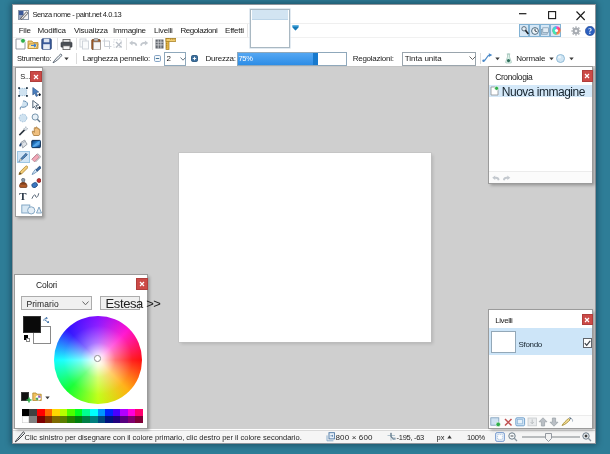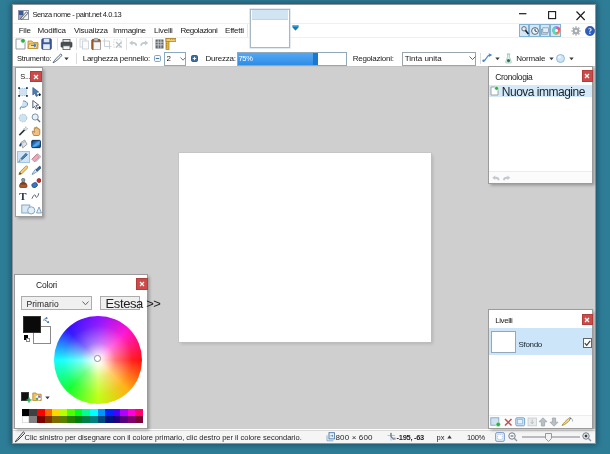--- a/index.html
+++ b/index.html
@@ -234,21 +234,21 @@
     <path d="M1 3.4 V8.8 H7.4" fill="none" stroke="#8caecc" stroke-width="1"></path>
 <rect x="3" y="0.7" width="5.4" height="6.2" fill="#eaf2fa" stroke="#4a76a4" stroke-width="0.9"></rect>
 <path d="M4.4 3.8 H7 M7 3.8 L6 2.9 M7 3.8 L6 4.7" stroke="#4a76a4" stroke-width="0.7" fill="none"></path>
   </svg>
 <div class="abs" style="left:335.5px;top:433px;font-size:8px;line-height:10px;letter-spacing:0.15px;color:#1f1f1f;white-space:nowrap;">800 × 600</div>
 <svg class="ico" style="left:386.5px;top:432px" width="9" height="10" viewBox="0 0 9 10">
     <path d="M0.5 3.5 H8 M4 0.5 V8.5" stroke="#a8bcc8" stroke-width="0.9"></path>
 <path d="M4 1 L4 4.6 L6.8 7.4" stroke="#5a7081" stroke-width="1.1" fill="none"></path>
 <rect x="5.6" y="5.6" width="3" height="2.2" fill="#8fa4b4"></rect>
   </svg>
-<div class="abs" style="left:396.6px;top:433px;font-size:7.5px;line-height:9.5px;letter-spacing:-0.3px;color:#1f1f1f;white-space:nowrap;font-weight:bold;">-195, -63</div>
+<div class="abs" style="left:396.6px;top:433px;font-size:7.5px;line-height:9.5px;letter-spacing:-0.3px;color:#1f1f1f;white-space:nowrap;">-195, -63</div>
 <div class="abs" style="left:436.6px;top:433px;font-size:7.5px;line-height:9.5px;letter-spacing:0px;color:#1f1f1f;white-space:nowrap;">px</div>
 <svg class="ico" style="left:447px;top:435px" width="5" height="4" viewBox="0 0 5 4">
     <path d="M2.5 0.3 L4.7 3.5 L0.3 3.5 Z" fill="#3c3c3c"></path>
   </svg>
 <div class="abs" style="left:467px;top:433px;font-size:7.5px;line-height:9.5px;letter-spacing:-0.35px;color:#1f1f1f;white-space:nowrap;">100%</div>
 <svg class="ico" style="left:494.5px;top:432px" width="10" height="10" viewBox="0 0 10 10">
     <rect x="0.6" y="0.6" width="8.8" height="8.8" rx="1.5" fill="#e4eef8" stroke="#7a9cd0" stroke-width="1"></rect>
 <rect x="2.6" y="2.6" width="4.8" height="4.8" fill="#fdfdfd" stroke="#9ab4d8" stroke-width="0.7" stroke-dasharray="1.2 0.9"></rect>
   </svg>
 <svg class="ico" style="left:507.7px;top:431.5px" width="11" height="11" viewBox="0 0 11 11">

